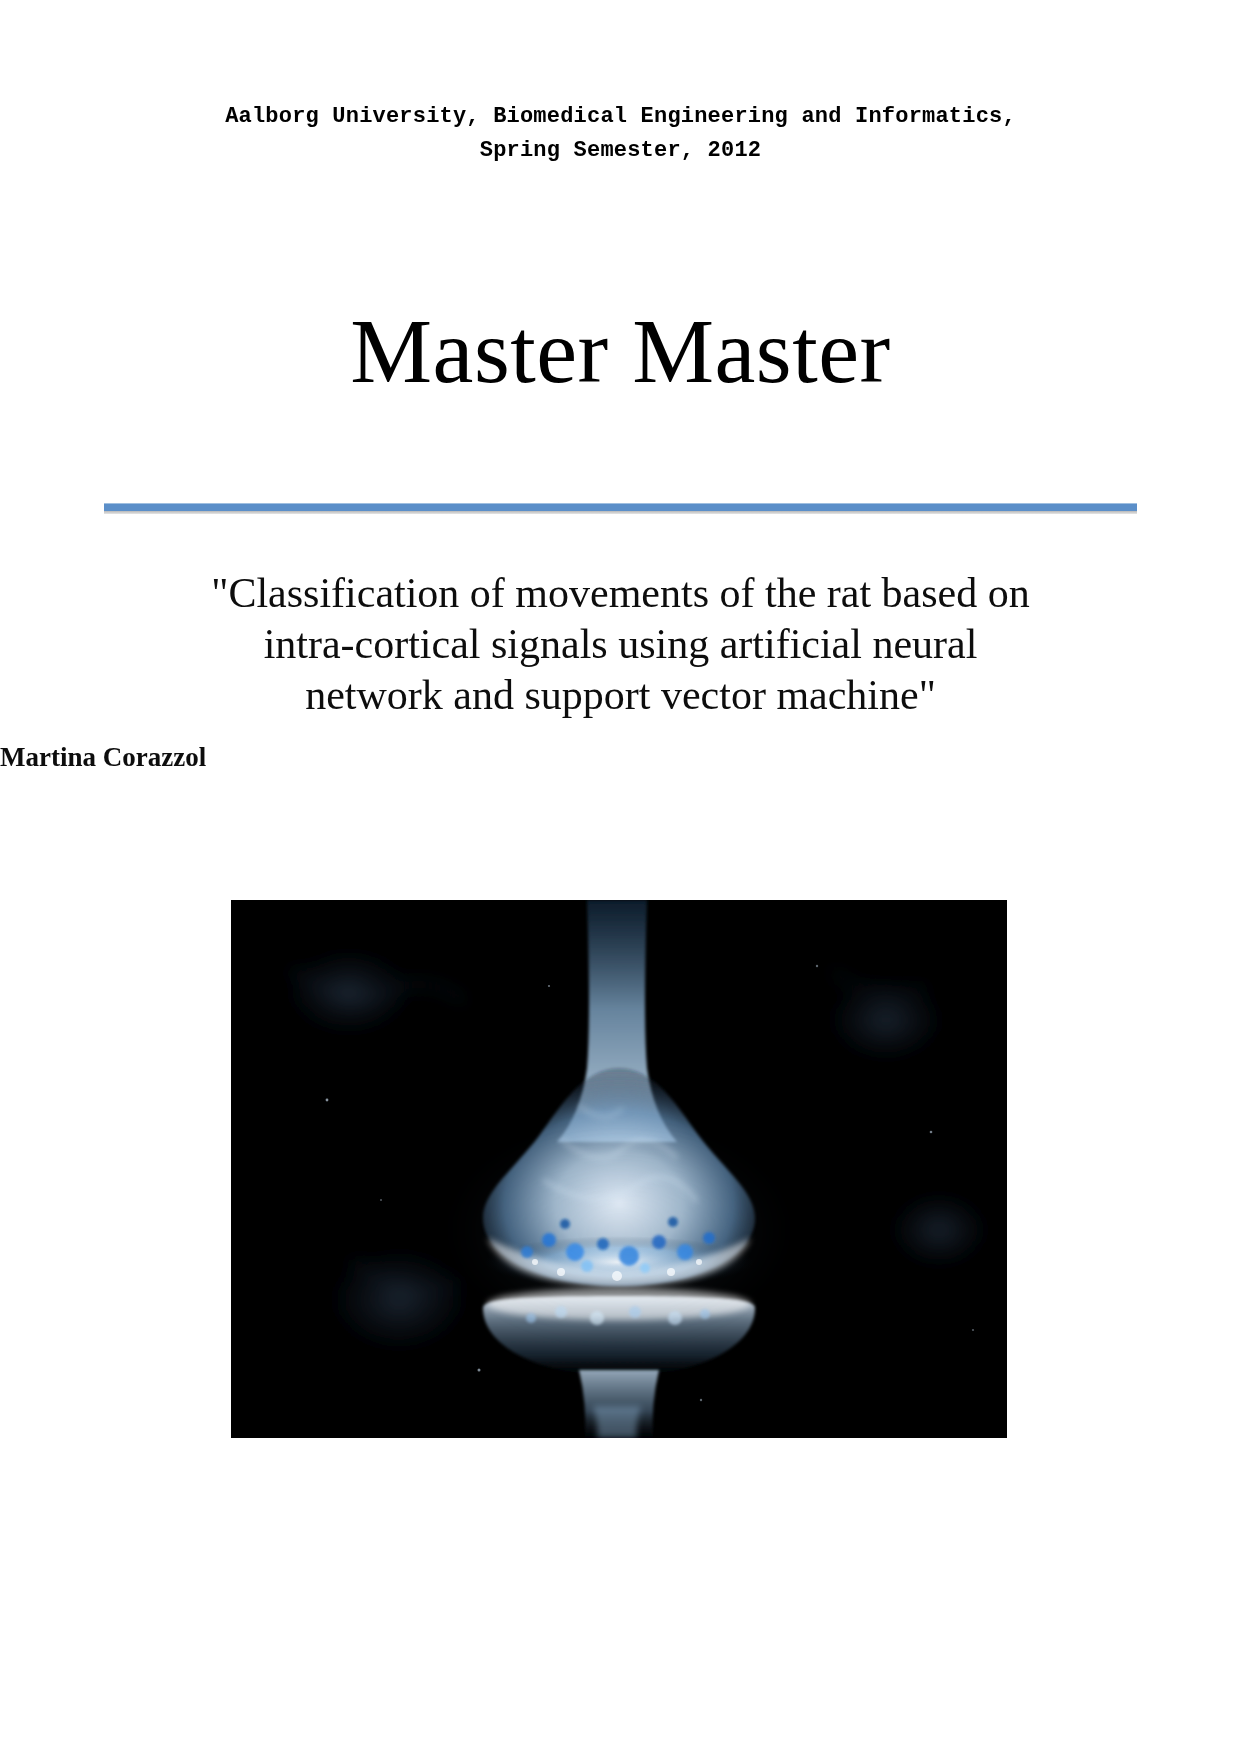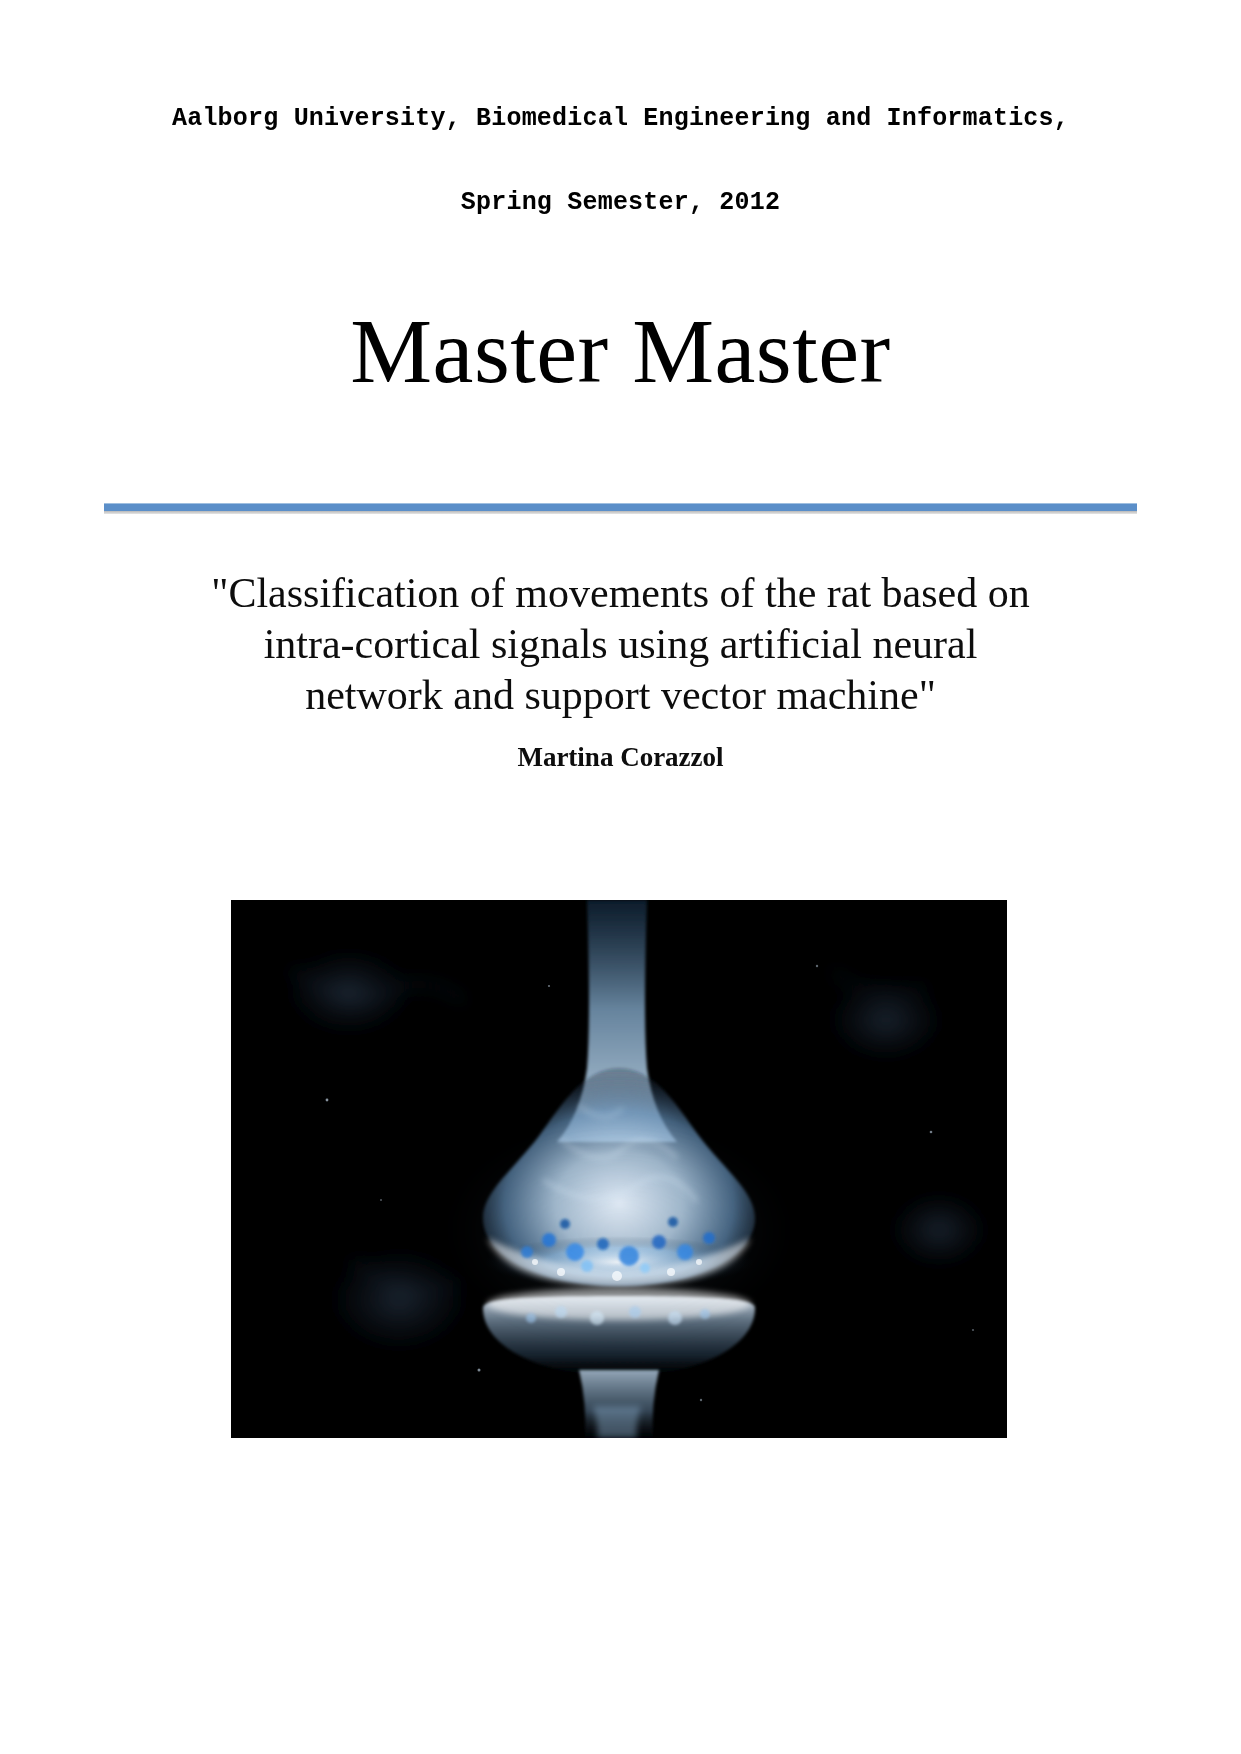--- a/index.html
+++ b/index.html
@@ -23,26 +23,26 @@
 
   
   .dept-header {
     position: absolute;
     left: 0;
     right: 0;
     top: 100px;
     text-align: center;
     font-family: "Liberation Mono", "DejaVu Sans Mono", monospace;
     font-weight: bold;
-    font-size: 25px;
+    font-size: 22px;
     line-height: 1.55;
     letter-spacing: 0.2px;
     color: #000000;
   }
-  .dept-header .line2 { display: block; margin-top: 45px; }
+  .dept-header .line2 { display: block; }
 
   
   .main-title {
     position: absolute;
     left: 0;
     right: 0;
     top: 300px;
     text-align: center;
     font-family: "Liberation Serif", "DejaVu Serif", serif;
     font-size: 92px;
@@ -85,21 +85,21 @@
     line-height: 1.22;
     color: #0d0d0d;
   }
 
   
   .author {
     position: absolute;
     left: 0;
     right: 0;
     top: 742px;
-    text-align: center;
+    text-align: left;
     font-family: "Liberation Serif", "DejaVu Serif", serif;
     font-size: 27px;
     font-weight: bold;
     color: #0d0d0d;
   }
 
   
   .figure {
     position: absolute;
     left: 231px;

